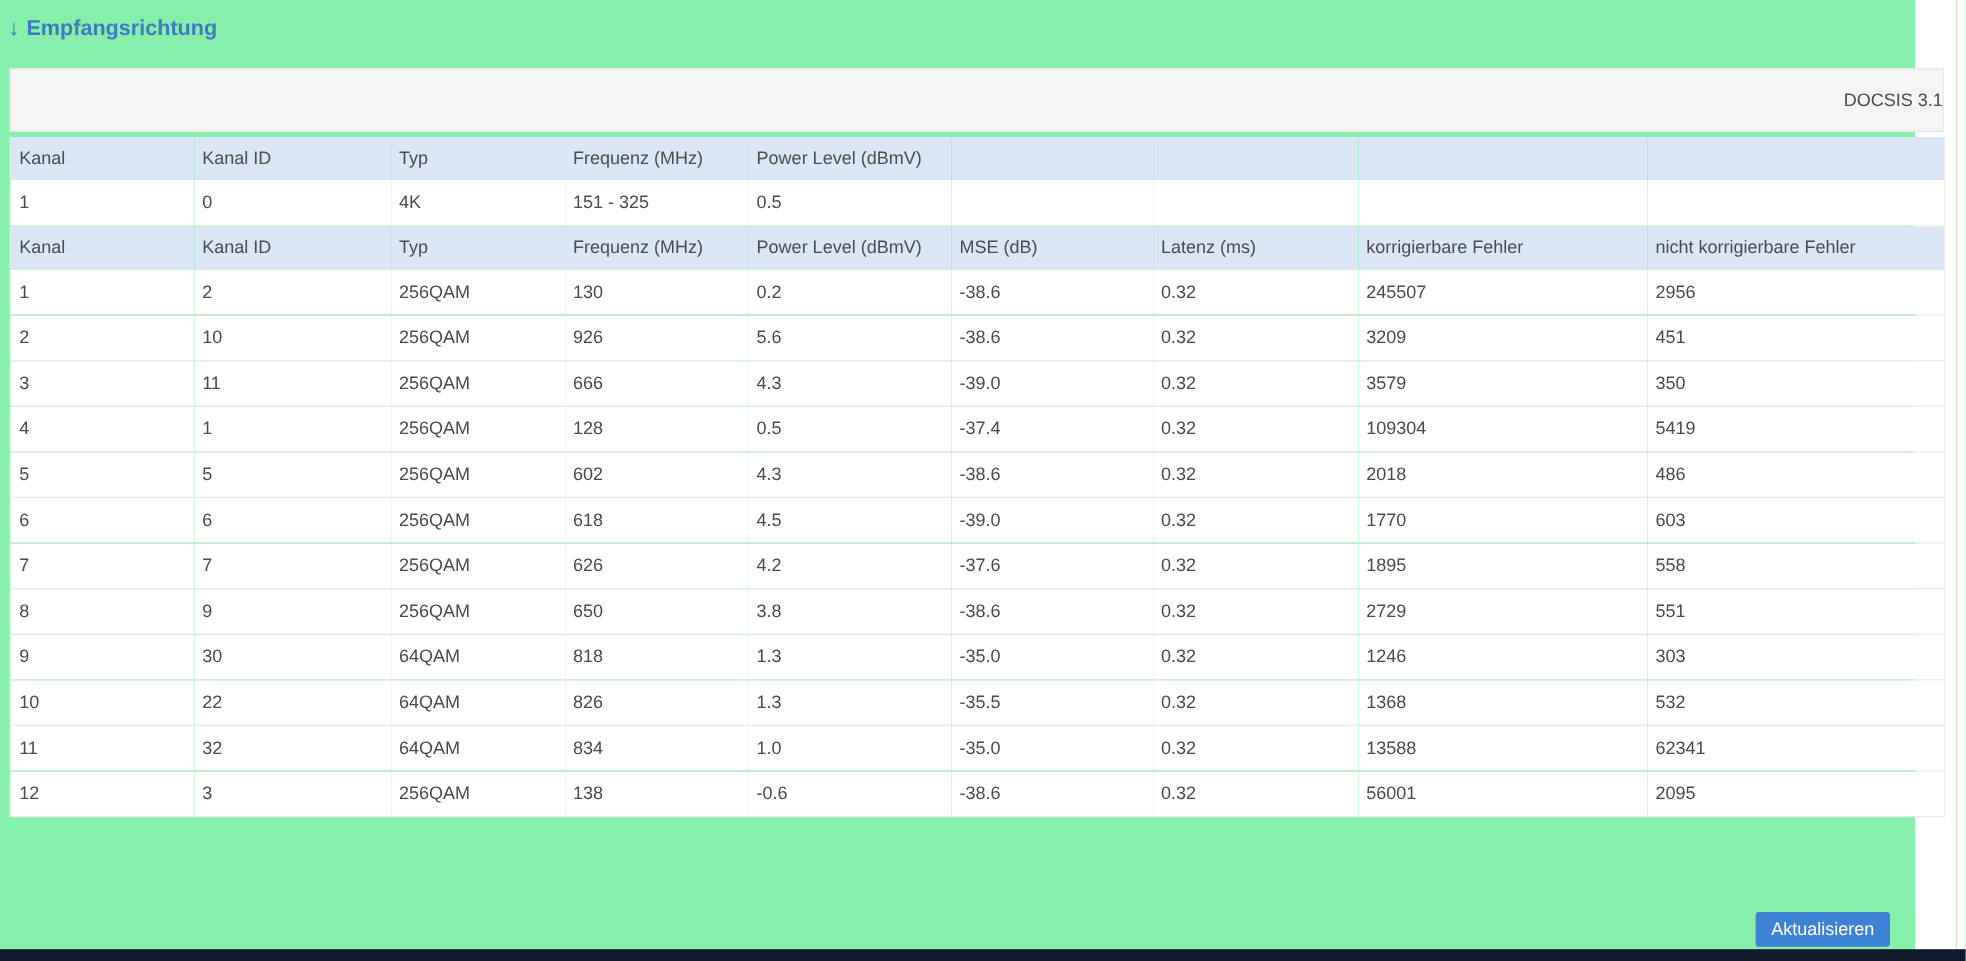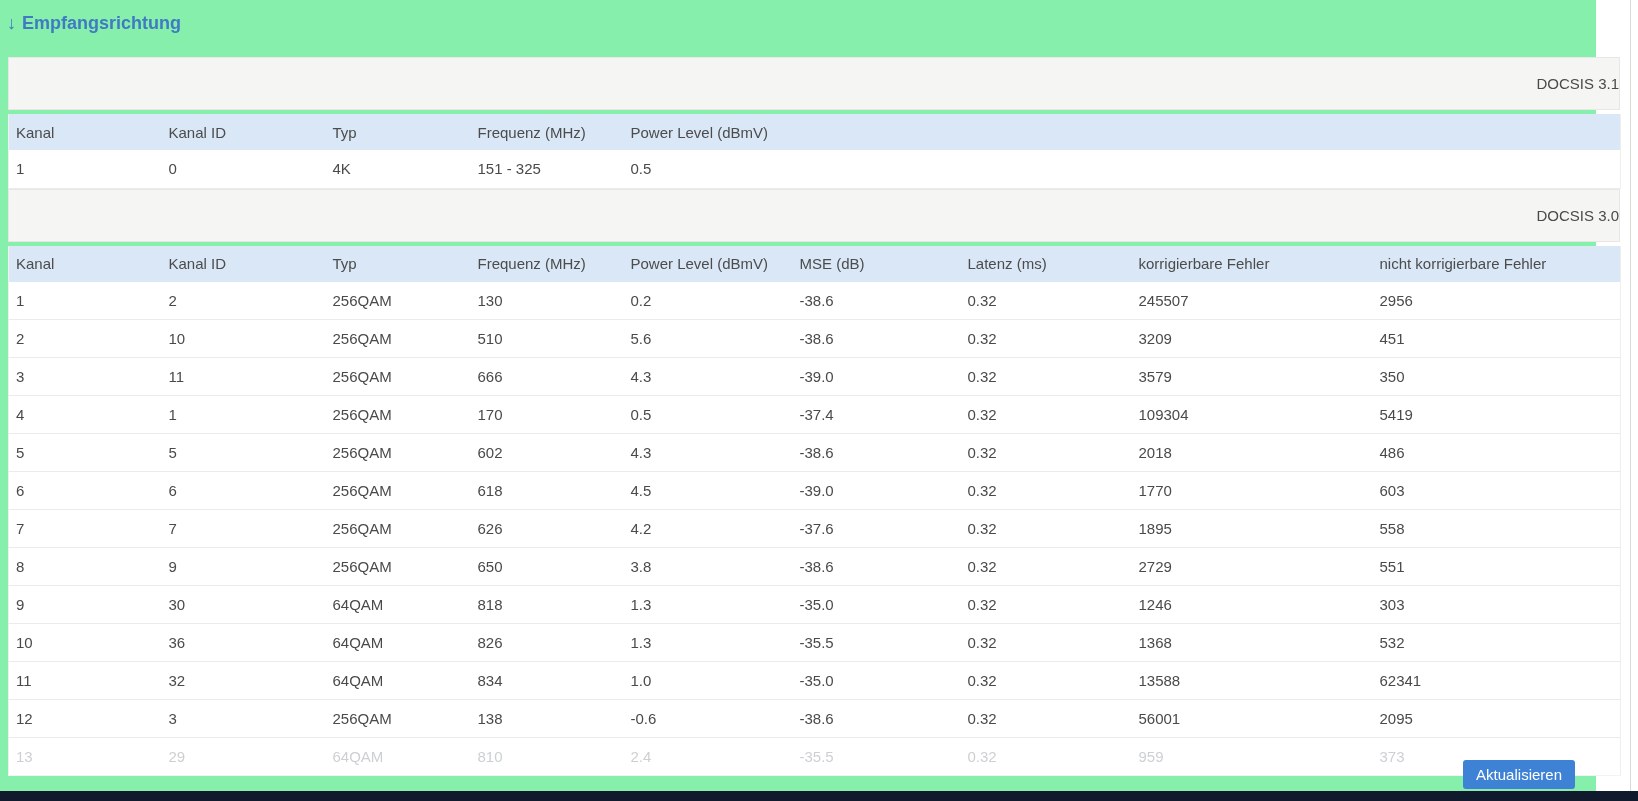--- a/index.html
+++ b/index.html
@@ -129,23 +129,20 @@
             <td>4K</td>
             <td>151 - 325</td>
             <td>0.5</td>
             <td></td>
             <td></td>
             <td></td>
             <td></td>
           </tr>
         </tbody>
       </table>
-      <div class="section-band">
-        <span>DOCSIS 3.0</span>
-      </div>
       <table class="channel-table">
         <colgroup>
           <col style="width: 153px;">
           <col style="width: 164px;">
           <col style="width: 145px;">
           <col style="width: 153px;">
           <col style="width: 169px;">
           <col style="width: 168px;">
           <col style="width: 171px;">
           <col style="width: 241px;">
@@ -173,21 +170,21 @@
             <td>0.2</td>
             <td>-38.6</td>
             <td>0.32</td>
             <td>245507</td>
             <td>2956</td>
           </tr>
           <tr>
             <td>2</td>
             <td>10</td>
             <td>256QAM</td>
-            <td>510</td>
+            <td>926</td>
             <td>5.6</td>
             <td>-38.6</td>
             <td>0.32</td>
             <td>3209</td>
             <td>451</td>
           </tr>
           <tr>
             <td>3</td>
             <td>11</td>
             <td>256QAM</td>
@@ -195,21 +192,21 @@
             <td>4.3</td>
             <td>-39.0</td>
             <td>0.32</td>
             <td>3579</td>
             <td>350</td>
           </tr>
           <tr>
             <td>4</td>
             <td>1</td>
             <td>256QAM</td>
-            <td>170</td>
+            <td>128</td>
             <td>0.5</td>
             <td>-37.4</td>
             <td>0.32</td>
             <td>109304</td>
             <td>5419</td>
           </tr>
           <tr>
             <td>5</td>
             <td>5</td>
             <td>256QAM</td>
@@ -259,21 +256,21 @@
             <td>64QAM</td>
             <td>818</td>
             <td>1.3</td>
             <td>-35.0</td>
             <td>0.32</td>
             <td>1246</td>
             <td>303</td>
           </tr>
           <tr>
             <td>10</td>
-            <td>36</td>
+            <td>22</td>
             <td>64QAM</td>
             <td>826</td>
             <td>1.3</td>
             <td>-35.5</td>
             <td>0.32</td>
             <td>1368</td>
             <td>532</td>
           </tr>
           <tr>
             <td>11</td>
@@ -290,31 +287,20 @@
             <td>12</td>
             <td>3</td>
             <td>256QAM</td>
             <td>138</td>
             <td>-0.6</td>
             <td>-38.6</td>
             <td>0.32</td>
             <td>56001</td>
             <td>2095</td>
           </tr>
-          <tr class="row-faded">
-            <td>13</td>
-            <td>29</td>
-            <td>64QAM</td>
-            <td>810</td>
-            <td>2.4</td>
-            <td>-35.5</td>
-            <td>0.32</td>
-            <td>959</td>
-            <td>373</td>
-          </tr>
         </tbody>
       </table>
     </div>
 
   <button class="refresh-button">Aktualisieren</button>
 
   <div class="right-border-line"></div>
   <div class="bottom-bar"></div>
 
 </div>

